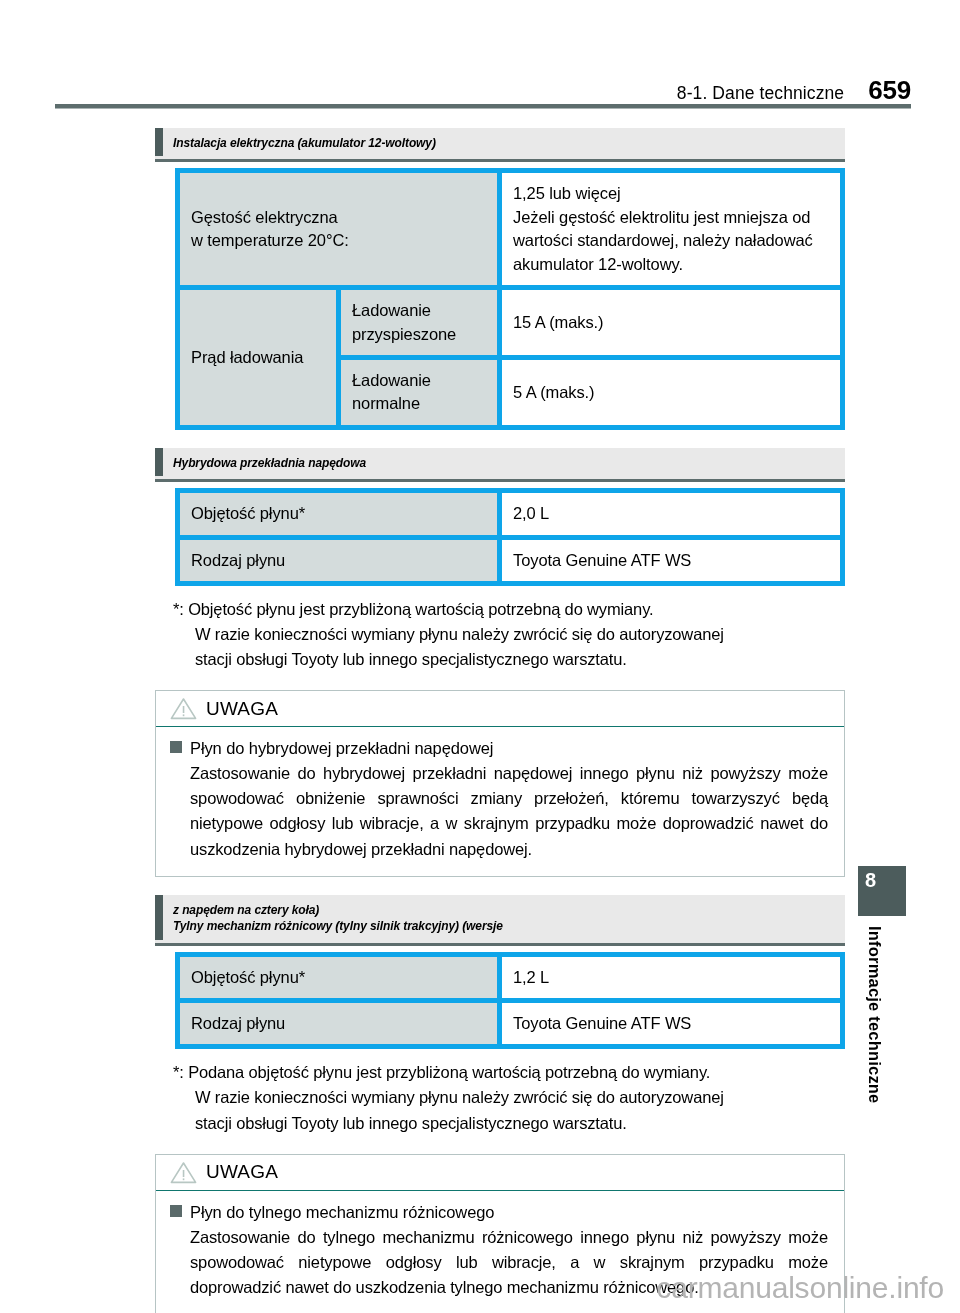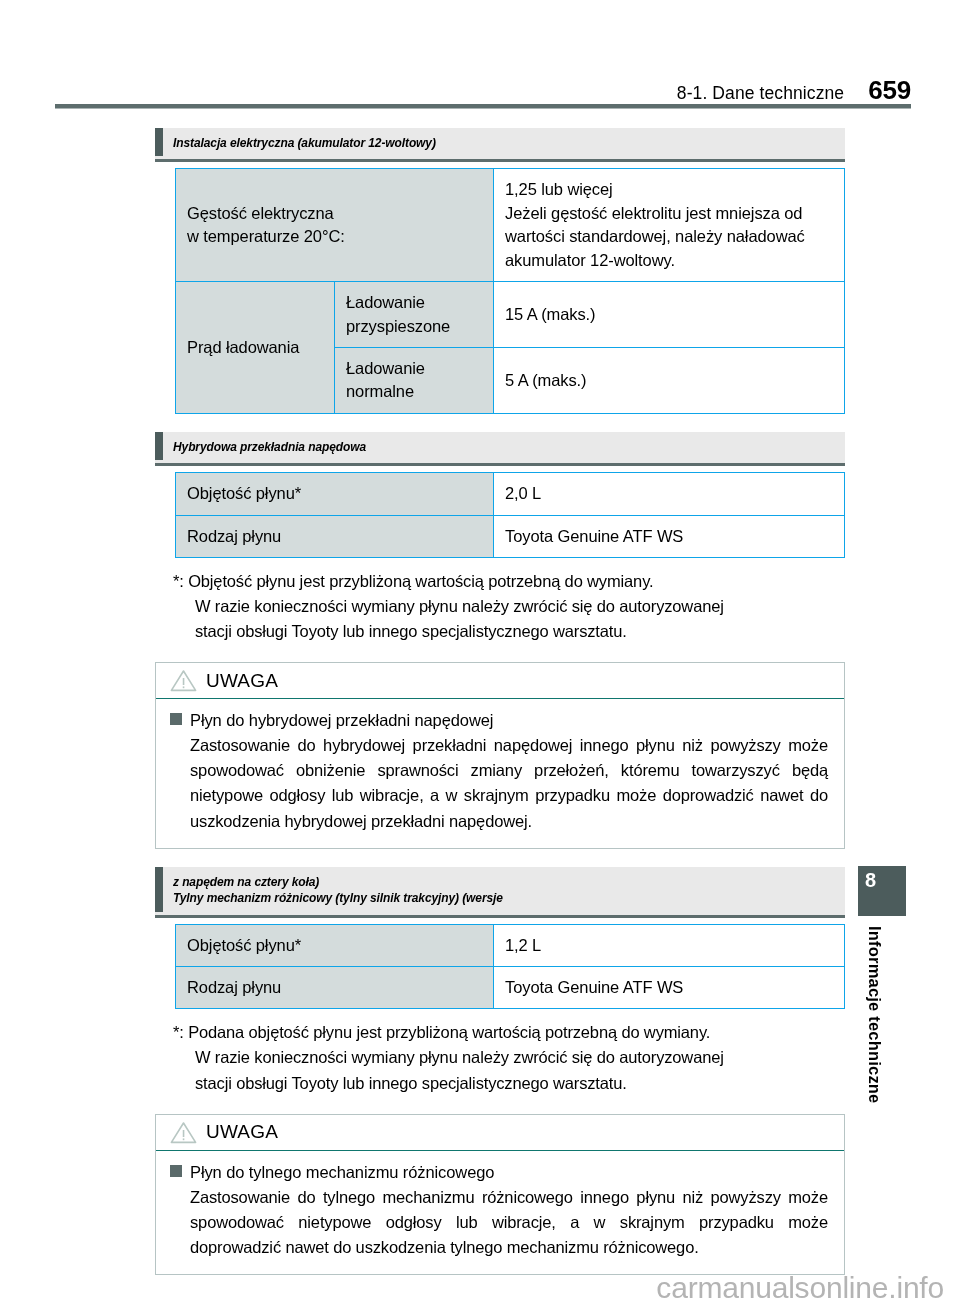--- a/index.html
+++ b/index.html
@@ -88,21 +88,21 @@
 
   
   .spec-table {
     border-collapse: collapse;
     width: 670px;
     margin-left: 20px;
     table-layout: fixed;
     border: 1px solid #58585a;
   }
   .spec-table td {
-    border: 1px solid #0ea5e9;
+    border: 5px solid #0ea5e9;
     padding: 9px 11px;
     font-size: 16.5px;
     line-height: 1.42;
     vertical-align: middle;
     letter-spacing: -0.1px;
   }
   .spec-table td.k {
     background: #d4dcdc;
   }
   .spec-table td.v {

